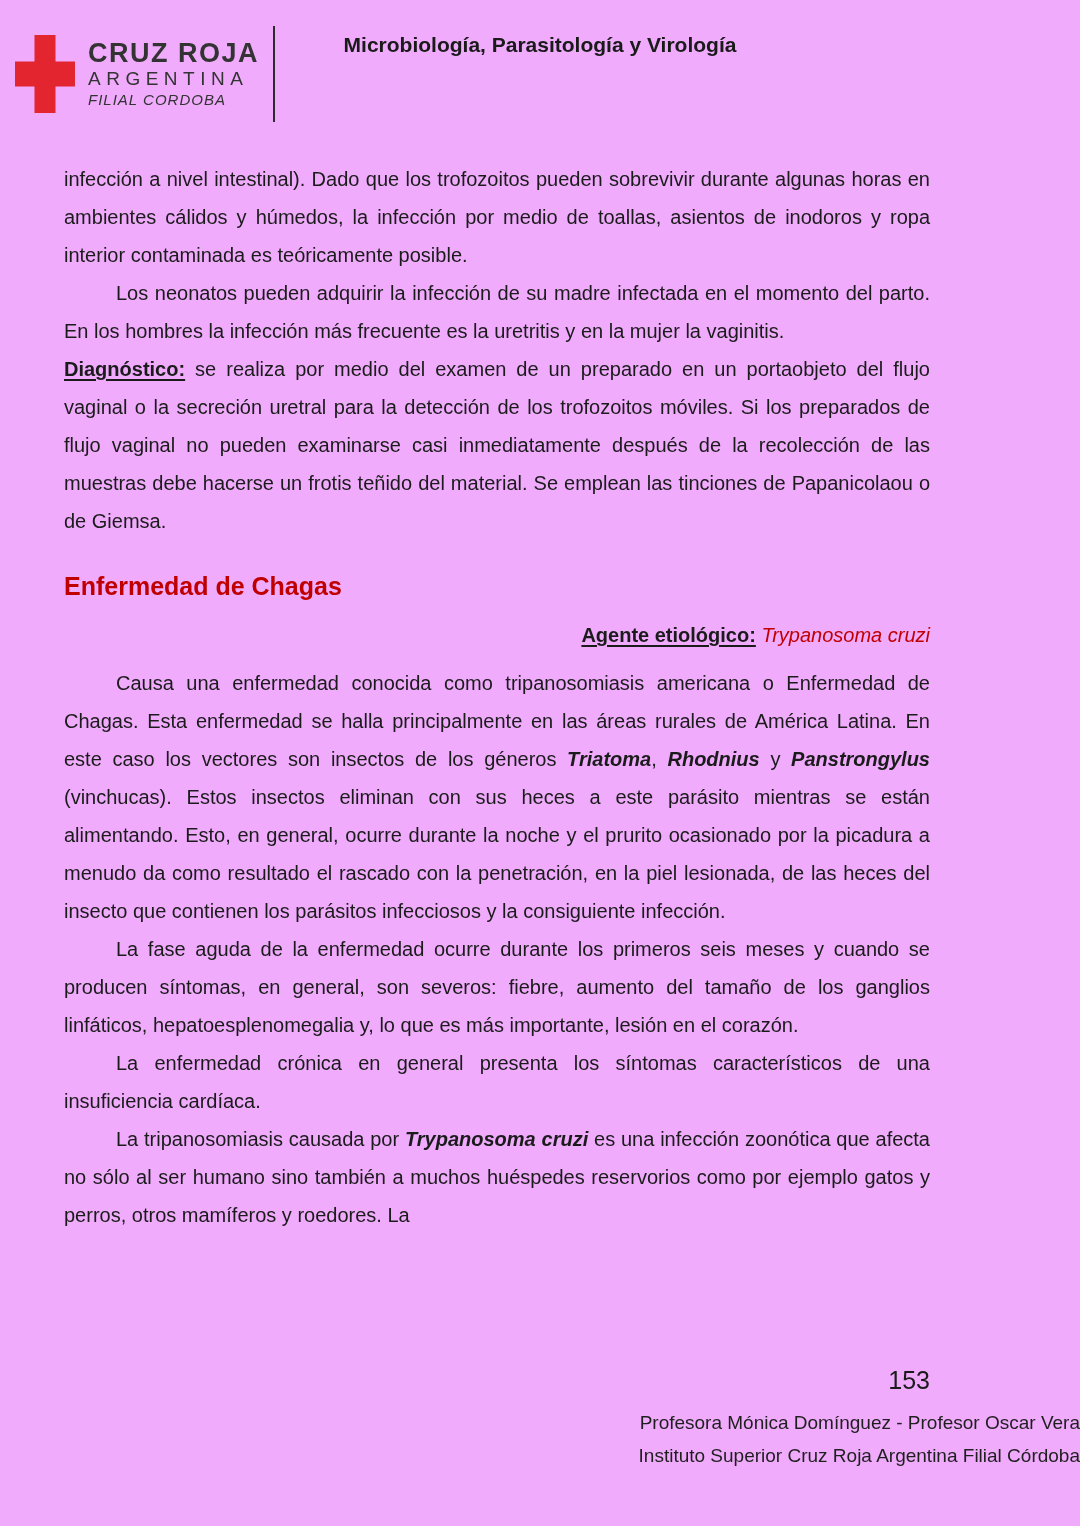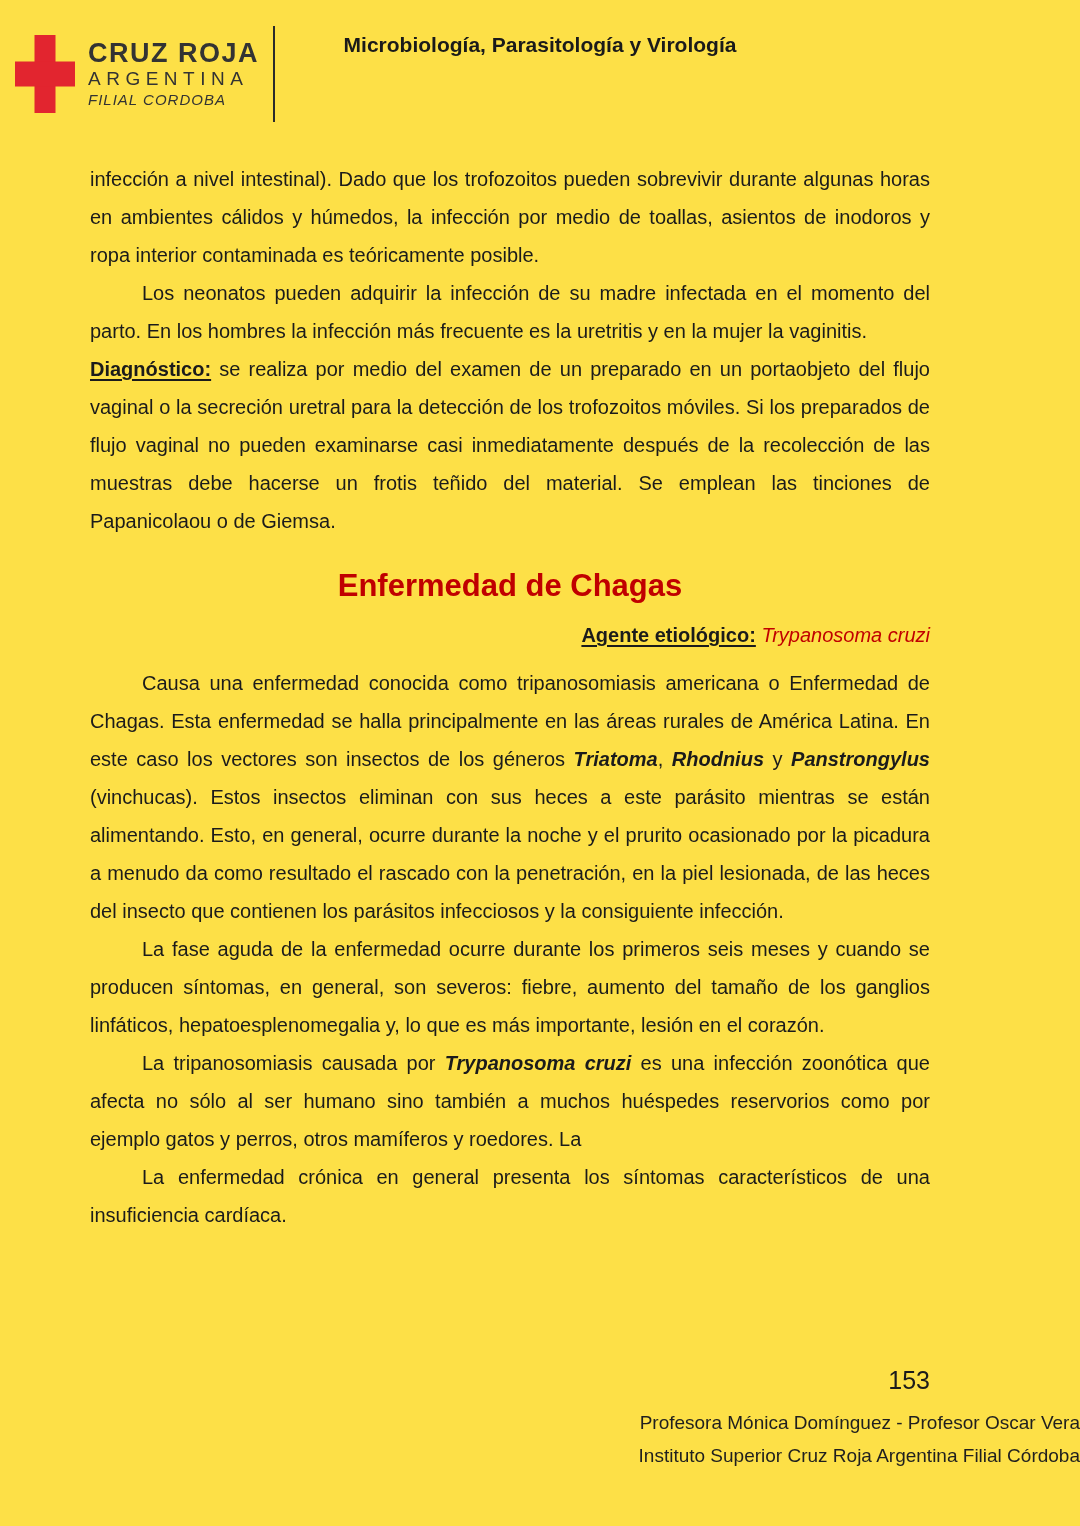--- a/index.html
+++ b/index.html
@@ -6,21 +6,21 @@
     --accent:#c00000;
     --cross:#e2252f;
     --ink:#1b1b1b;
   }
   *{margin:0;padding:0;box-sizing:border-box;}
   html,body{background:#ffffff;}
   .page{
     position:relative;
     width:1080px;
     height:1526px;
-    background:#fde047;
+    background:#f0abfc;
     font-family:"Liberation Sans","DejaVu Sans",sans-serif;
     color:var(--ink);
     overflow:hidden;
   }
   
   .header{position:relative;height:154px;}
   .logo{
     position:absolute;left:15px;top:26px;
     display:flex;align-items:center;
   }
@@ -38,41 +38,41 @@
   .logo-l2{font-size:19px;font-weight:500;letter-spacing:5.5px;line-height:23px;}
   .logo-l3{font-size:15px;font-weight:500;letter-spacing:1px;line-height:19px;font-style:italic;}
   .logo-divider{width:2px;height:96px;background:#2b2b2b;margin-left:14px;}
   .doc-title{
     position:absolute;left:0;right:0;top:33px;
     text-align:center;
     font-size:21px;font-weight:bold;color:#1a1a1a;
   }
   
   .body-text{
-    padding:6px 150px 0 90px;
+    padding:6px 150px 0 64px;
   }
   .para{
     font-size:20px;
     line-height:38px;
     text-align:justify;
     color:var(--ink);
   }
   .para.indent{text-indent:52px;}
   .para.agent-line{margin-bottom:10px;text-align:right;}
   .seg-n{}
   .seg-u{text-decoration:underline;text-underline-offset:3px;font-weight:bold;}
   .seg-bi{font-weight:bold;font-style:italic;}
   .seg-ri{color:var(--accent);font-style:italic;}
   .section-heading{
     color:var(--accent);
-    font-size:31px;
+    font-size:25px;
     font-weight:bold;
     line-height:36px;
     margin:28px 0 12px 0;
-    text-align:center;
+    text-align:left;
   }
   
   .page-number{
     position:absolute;top:1366px;right:150px;
     font-size:25px;color:var(--ink);
   }
   .page-footer{
     position:absolute;left:0;right:0;top:1406px;
     text-align:right;
     font-size:19px;line-height:33px;color:#1f1f1f;
@@ -97,22 +97,22 @@
   </div>
 
   <div class="body-text">
       <p class="para"><span class="seg-n">infección a nivel intestinal). Dado que los trofozoitos pueden sobrevivir durante algunas horas en ambientes cálidos y húmedos, la infección por medio de toallas, asientos de inodoros y ropa interior contaminada es teóricamente posible.</span></p>
       <p class="para indent"><span class="seg-n">Los neonatos pueden adquirir la infección de su madre infectada en el momento del parto. En los hombres la infección más frecuente es la uretritis y en la mujer la vaginitis.</span></p>
       <p class="para"><span class="seg-u">Diagnóstico:</span><span class="seg-n"> se realiza por medio del examen de un preparado en un portaobjeto del flujo vaginal o la secreción uretral para la detección de los trofozoitos móviles. Si los preparados de flujo vaginal no pueden examinarse casi inmediatamente después de la recolección de las muestras debe hacerse un frotis teñido del material. Se emplean las tinciones de Papanicolaou o de Giemsa.</span></p>
       <h2 class="section-heading">Enfermedad de Chagas</h2>
       <p class="para agent-line"><span class="seg-u">Agente etiológico:</span><span class="seg-n"> </span><span class="seg-ri">Trypanosoma cruzi</span></p>
       <p class="para indent"><span class="seg-n">Causa una enfermedad conocida como tripanosomiasis americana o Enfermedad de Chagas. Esta enfermedad se halla principalmente en las áreas rurales de América Latina. En este caso los vectores son insectos de los géneros </span><span class="seg-bi">Triatoma</span><span class="seg-n">, </span><span class="seg-bi">Rhodnius</span><span class="seg-n"> y </span><span class="seg-bi">Panstrongylus</span><span class="seg-n"> (vinchucas). Estos insectos eliminan con sus heces a este parásito mientras se están alimentando. Esto, en general, ocurre durante la noche y el prurito ocasionado por la picadura a menudo da como resultado el rascado con la penetración, en la piel lesionada, de las heces del insecto que contienen los parásitos infecciosos y la consiguiente infección.</span></p>
       <p class="para indent"><span class="seg-n">La fase aguda de la enfermedad ocurre durante los primeros seis meses y cuando se producen síntomas, en general, son severos: fiebre, aumento del tamaño de los ganglios linfáticos, hepatoesplenomegalia y, lo que es más importante, lesión en el corazón.</span></p>
+      <p class="para indent"><span class="seg-n">La enfermedad crónica en general presenta los síntomas característicos de una insuficiencia cardíaca.</span></p>
       <p class="para indent"><span class="seg-n">La tripanosomiasis causada por </span><span class="seg-bi">Trypanosoma cruzi</span><span class="seg-n"> es una infección zoonótica que afecta no sólo al ser humano sino también a muchos huéspedes reservorios como por ejemplo gatos y perros, otros mamíferos y roedores. La</span></p>
-      <p class="para indent"><span class="seg-n">La enfermedad crónica en general presenta los síntomas característicos de una insuficiencia cardíaca.</span></p>
     </div>
 
   <div class="page-number">153</div>
 
   <div class="page-footer">
     <div>Profesora Mónica Domínguez - Profesor Oscar Vera</div>
     <div>Instituto Superior Cruz Roja Argentina Filial Córdoba</div>
   </div>
 
 </div>

